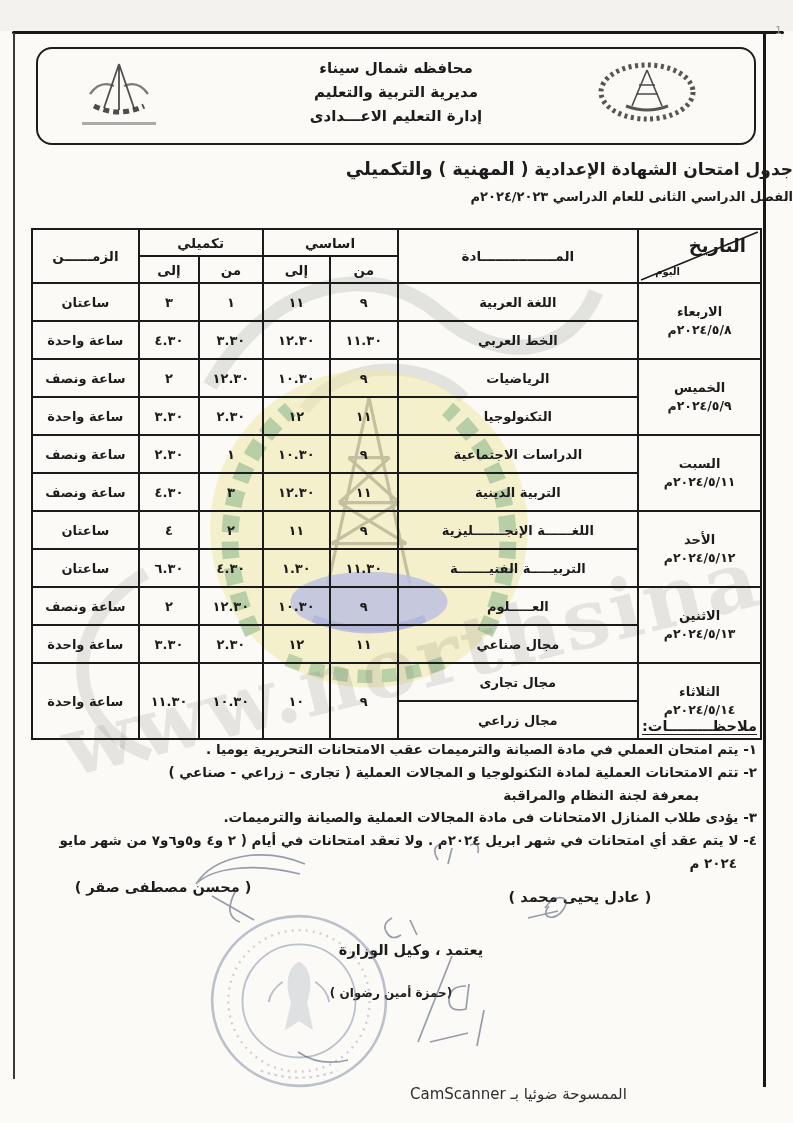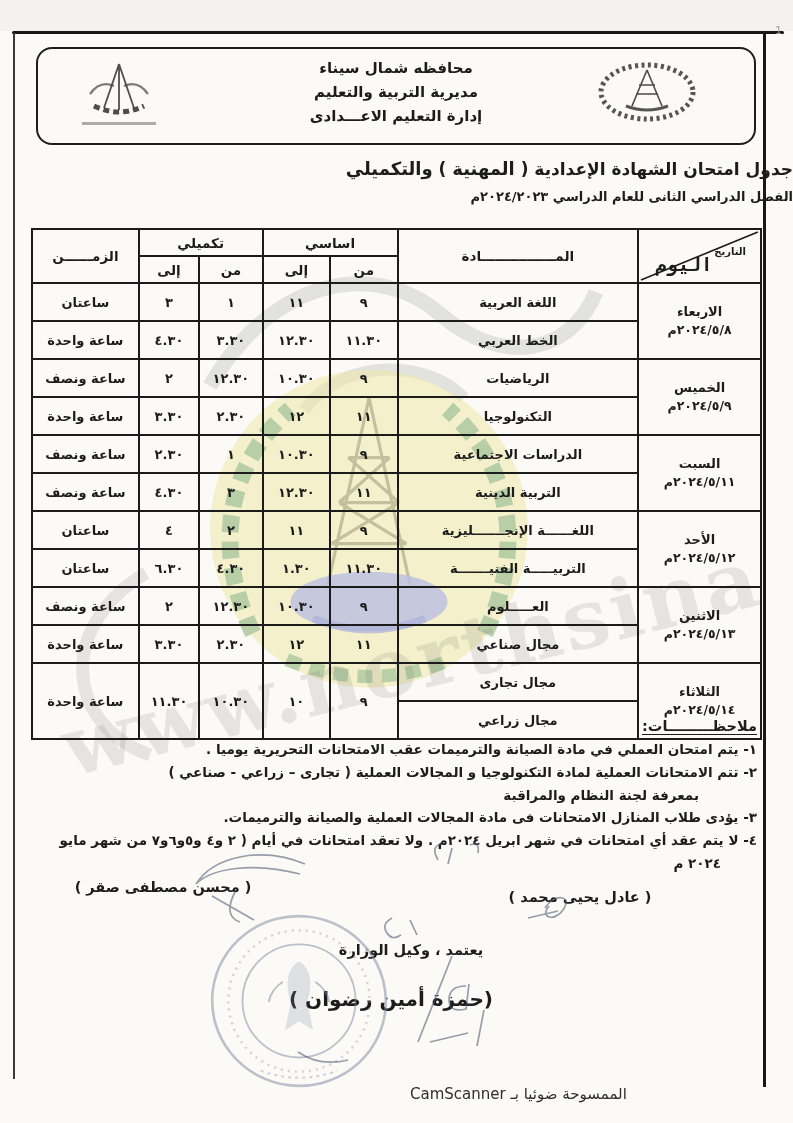--- a/index.html
+++ b/index.html
@@ -47,38 +47,38 @@
   table.exam th{font-size:13.5px;height:25px;}
   table.exam td{font-size:13px;height:36px;}
   tr.blockstart td{border-top-width:2.5px;}
   tr.sub td{border-top-width:1px;border-top-color:#4a4a4a;}
   td.daycell{font-size:14px;line-height:1.45;}
   td.daycell .date{font-size:12.5px;display:block;}
   td.subj{font-size:14px;}
   td.dur{font-size:13px;border-radius:7px;}
   th.diag{position:relative;}
   th.diag svg{position:absolute;inset:0;width:100%;height:100%;}
-  th.diag .t1{position:absolute;top:16px;right:14px;font-size:10px;}
-  th.diag .t2{position:absolute;bottom:5px;left:16px;font-size:19px;font-family:Liberation Mono, monospace;}
+  th.diag .t1{position:absolute;top:5px;right:14px;font-size:18px;}
+  th.diag .t2{position:absolute;bottom:5px;left:16px;font-size:10px;}
 
   
   .notes{position:absolute;top:714px;right:36px;width:722px;z-index:2;
     font-size:13.5px;font-weight:bold;line-height:1.68;}
   .notes .heading{text-decoration:underline;text-underline-offset:3px;font-size:14.5px;}
   .notes .cont1{margin-right:58px;}
-  .notes .cont2{margin-right:36px;}
+  .notes .cont2{margin-right:20px;}
 
   
   .sig{position:absolute;z-index:2;text-align:center;font-weight:bold;font-size:14.5px;line-height:1.5;}
   .sig-right{top:872px;left:452px;width:256px;}
   .sig-right .name{margin-top:15px;}
   .sig-left{top:864px;left:52px;width:222px;}
   .sig-left .name{margin-top:13px;}
   .sig-center{top:940px;left:298px;width:226px;}
-  .sig-center-name{top:984px;left:276px;width:230px;font-weight:800;font-size:20px;}
+  .sig-center-name{top:984px;left:276px;width:230px;font-weight:800;font-size:12px;}
 
   .stamp{position:absolute;top:903px;left:196px;width:206px;height:202px;opacity:.5;z-index:3;pointer-events:none;}
   .handwriting{position:absolute;top:0;left:0;width:793px;height:1123px;z-index:4;pointer-events:none;}
 
   .scanner-note{position:absolute;top:1085px;left:410px;width:350px;z-index:2;
     text-align:left;font-size:15px;color:#2e2e2e;}
 </style>
 </head>
 <body>
 

